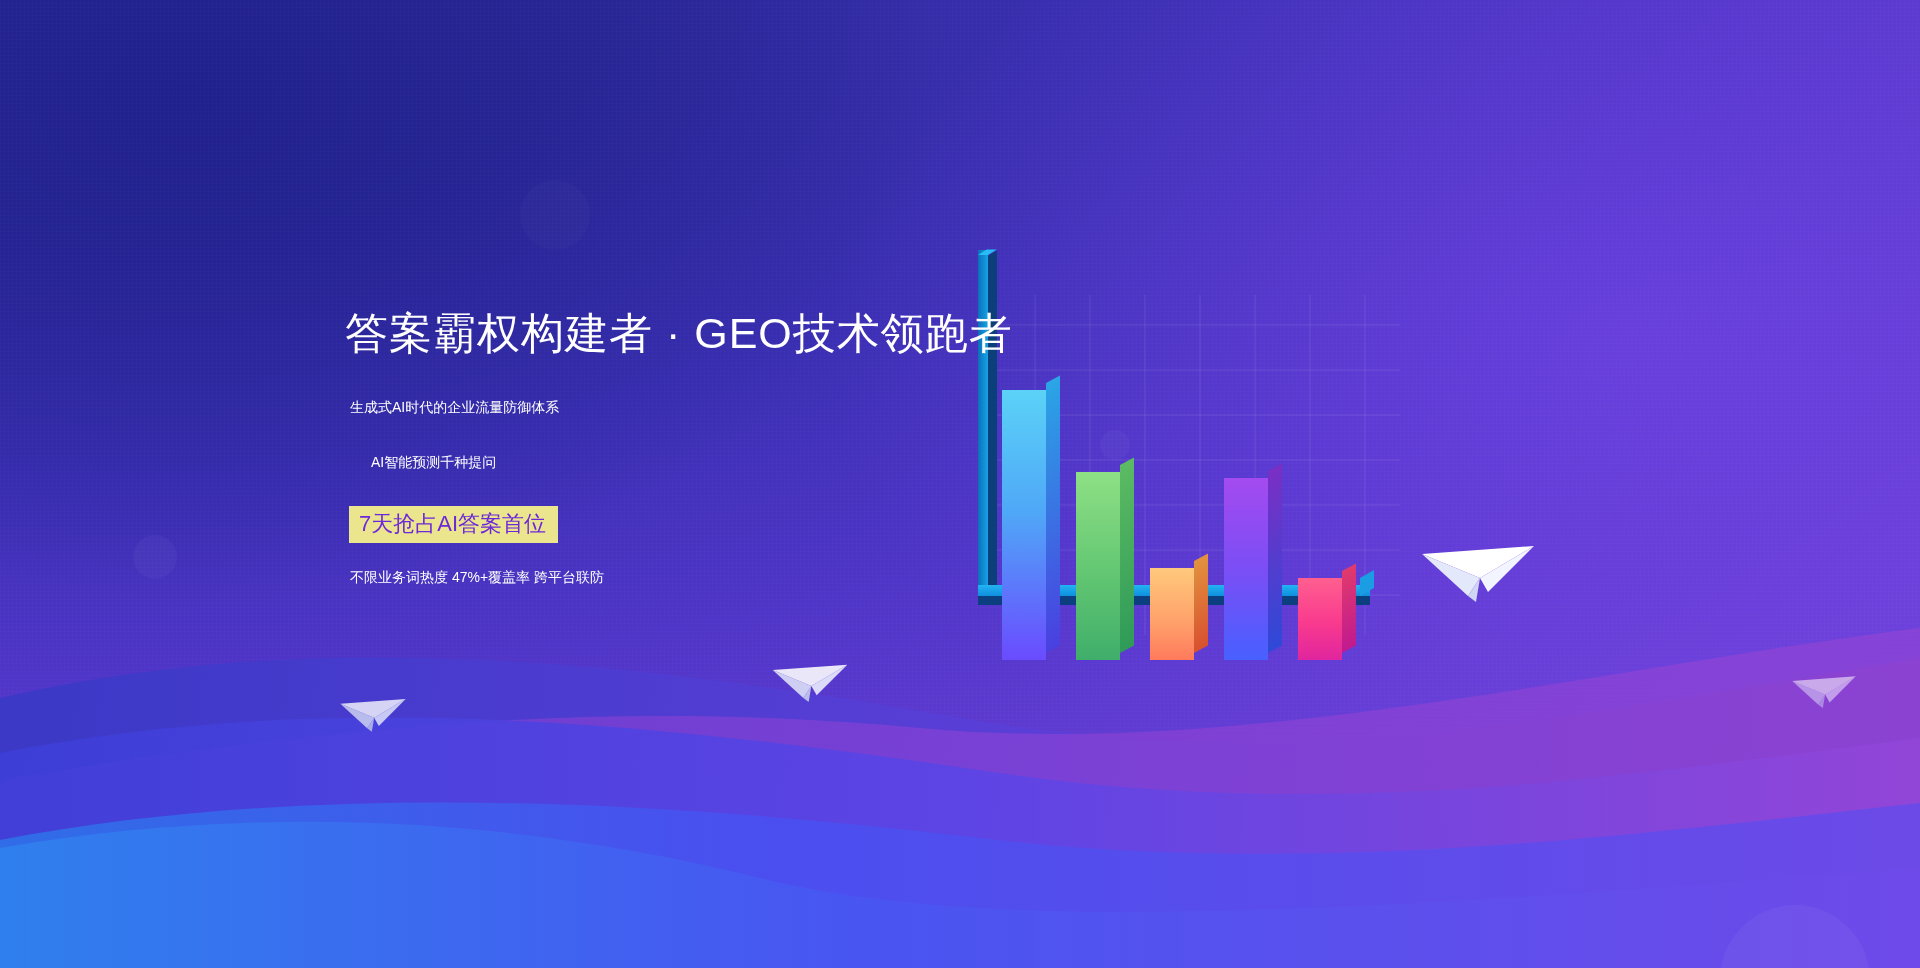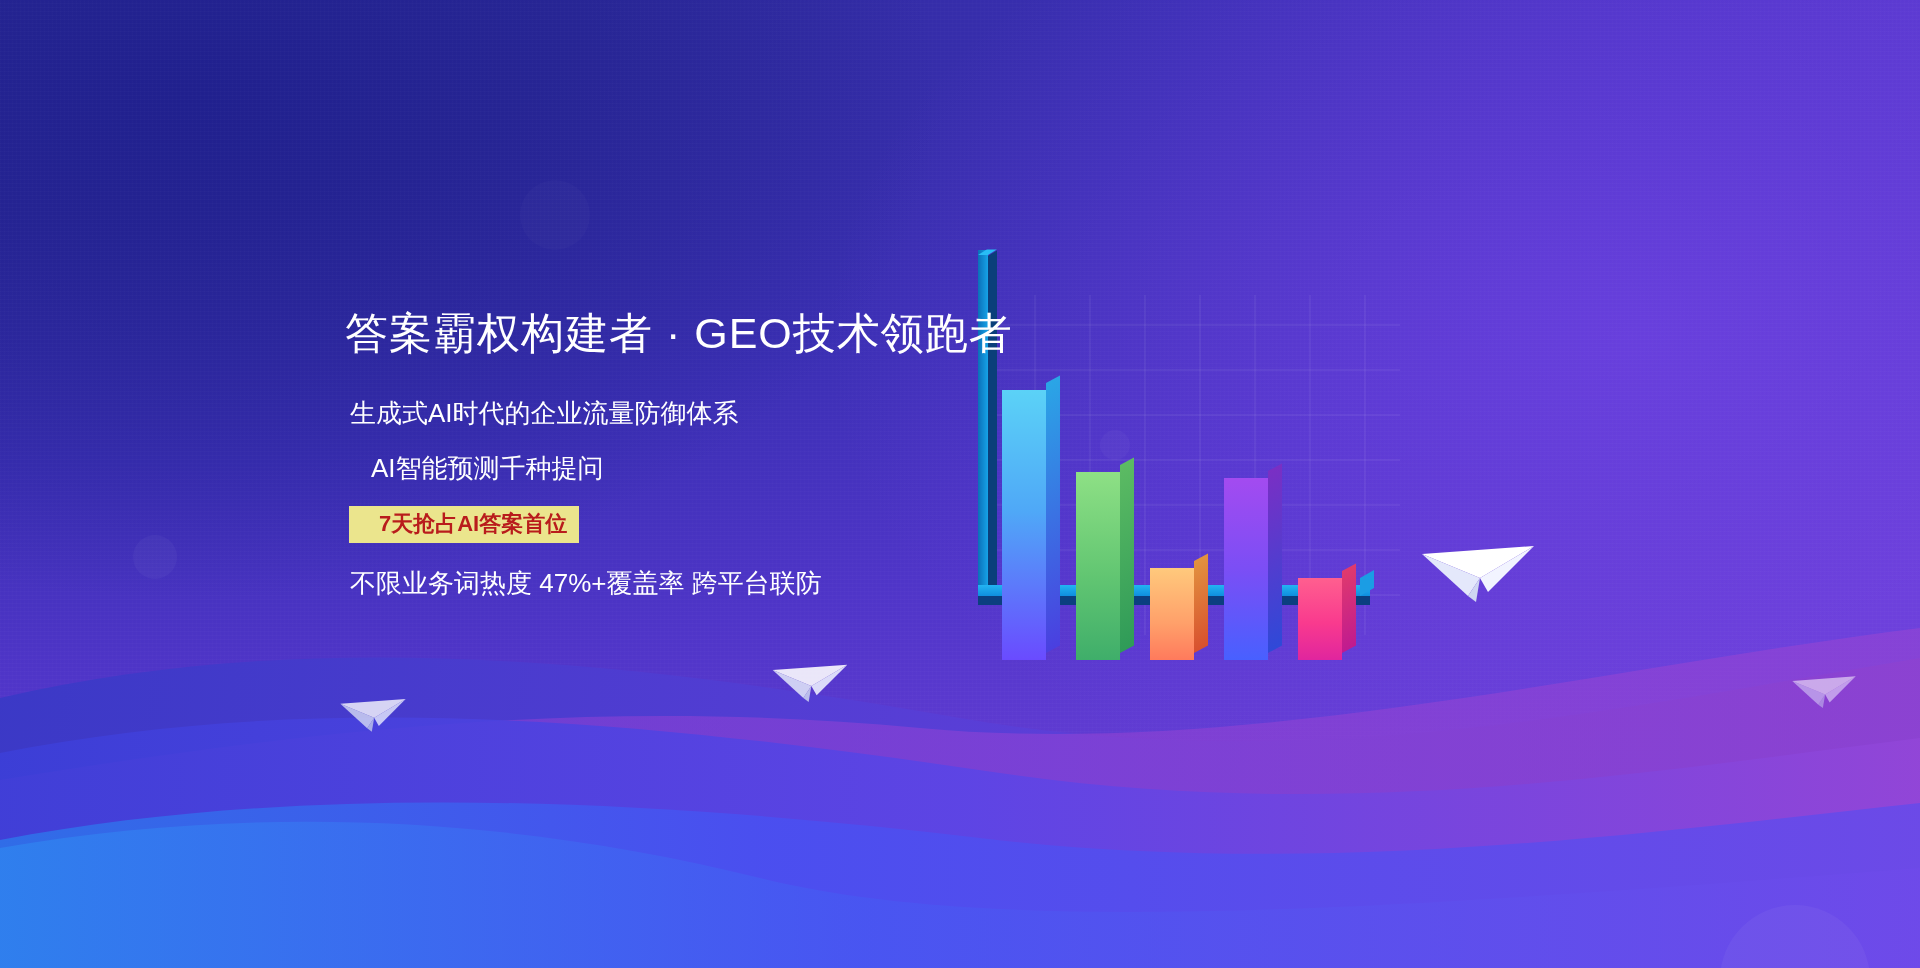--- a/index.html
+++ b/index.html
@@ -28,26 +28,26 @@
   #logo-frame{position:absolute;inset:0;}
   #logo-word{position:absolute;left:11px;top:11px;width:120px;text-align:center;
     color:#fff;font-size:25px;font-weight:bold;letter-spacing:.5px;line-height:1;
     font-family:"Liberation Sans","DejaVu Sans",sans-serif;}
   #logo-tag{position:absolute;left:8px;top:41px;width:126px;text-align:center;color:rgba(255,255,255,.85);
     font-size:5.2px;letter-spacing:.6px;transform:scale(1.0);}
 
   
   #headline{position:absolute;left:345px;top:312px;color:#ffffff;font-size:43px;font-weight:500;
     letter-spacing:1px;white-space:nowrap;line-height:1;}
-  .subline{position:absolute;left:350px;color:#ffffff;font-size:26px;font-weight:500;white-space:nowrap;line-height:1;}
+  .subline{position:absolute;left:350px;color:#ffffff;font-size:14px;font-weight:500;white-space:nowrap;line-height:1;}
   #sub1{top:400px;}
   #sub2{top:455px;margin-left:21px;}
   #sub4{top:570px;}
   #sub3wrap{position:absolute;left:349px;top:506px;background:#ebe58d;padding:7px 12px 8px 10px;}
-  #sub3{color:#b91c1c;font-size:22px;font-weight:bold;white-space:nowrap;line-height:1;margin-left:20px;}
+  #sub3{color:#6d28d9;font-size:22px;font-weight:normal;white-space:nowrap;line-height:1;}
 
   
   #chart{position:absolute;left:980px;top:295px;width:420px;height:365px;}
   #grid{position:absolute;left:0;top:0;width:420px;height:365px;}
   .bar{position:absolute;bottom:0;}
   .bar .face{position:absolute;left:0;bottom:0;width:100%;height:100%;}
   .bar .side{position:absolute;right:-14px;bottom:7px;width:14px;height:100%;
     transform:skewY(-28deg);transform-origin:left bottom;}
   .bar .top{position:absolute;left:0;top:-7.4px;width:100%;height:14px;
     transform:skewX(-62deg) scaleY(.5);transform-origin:left bottom;}

